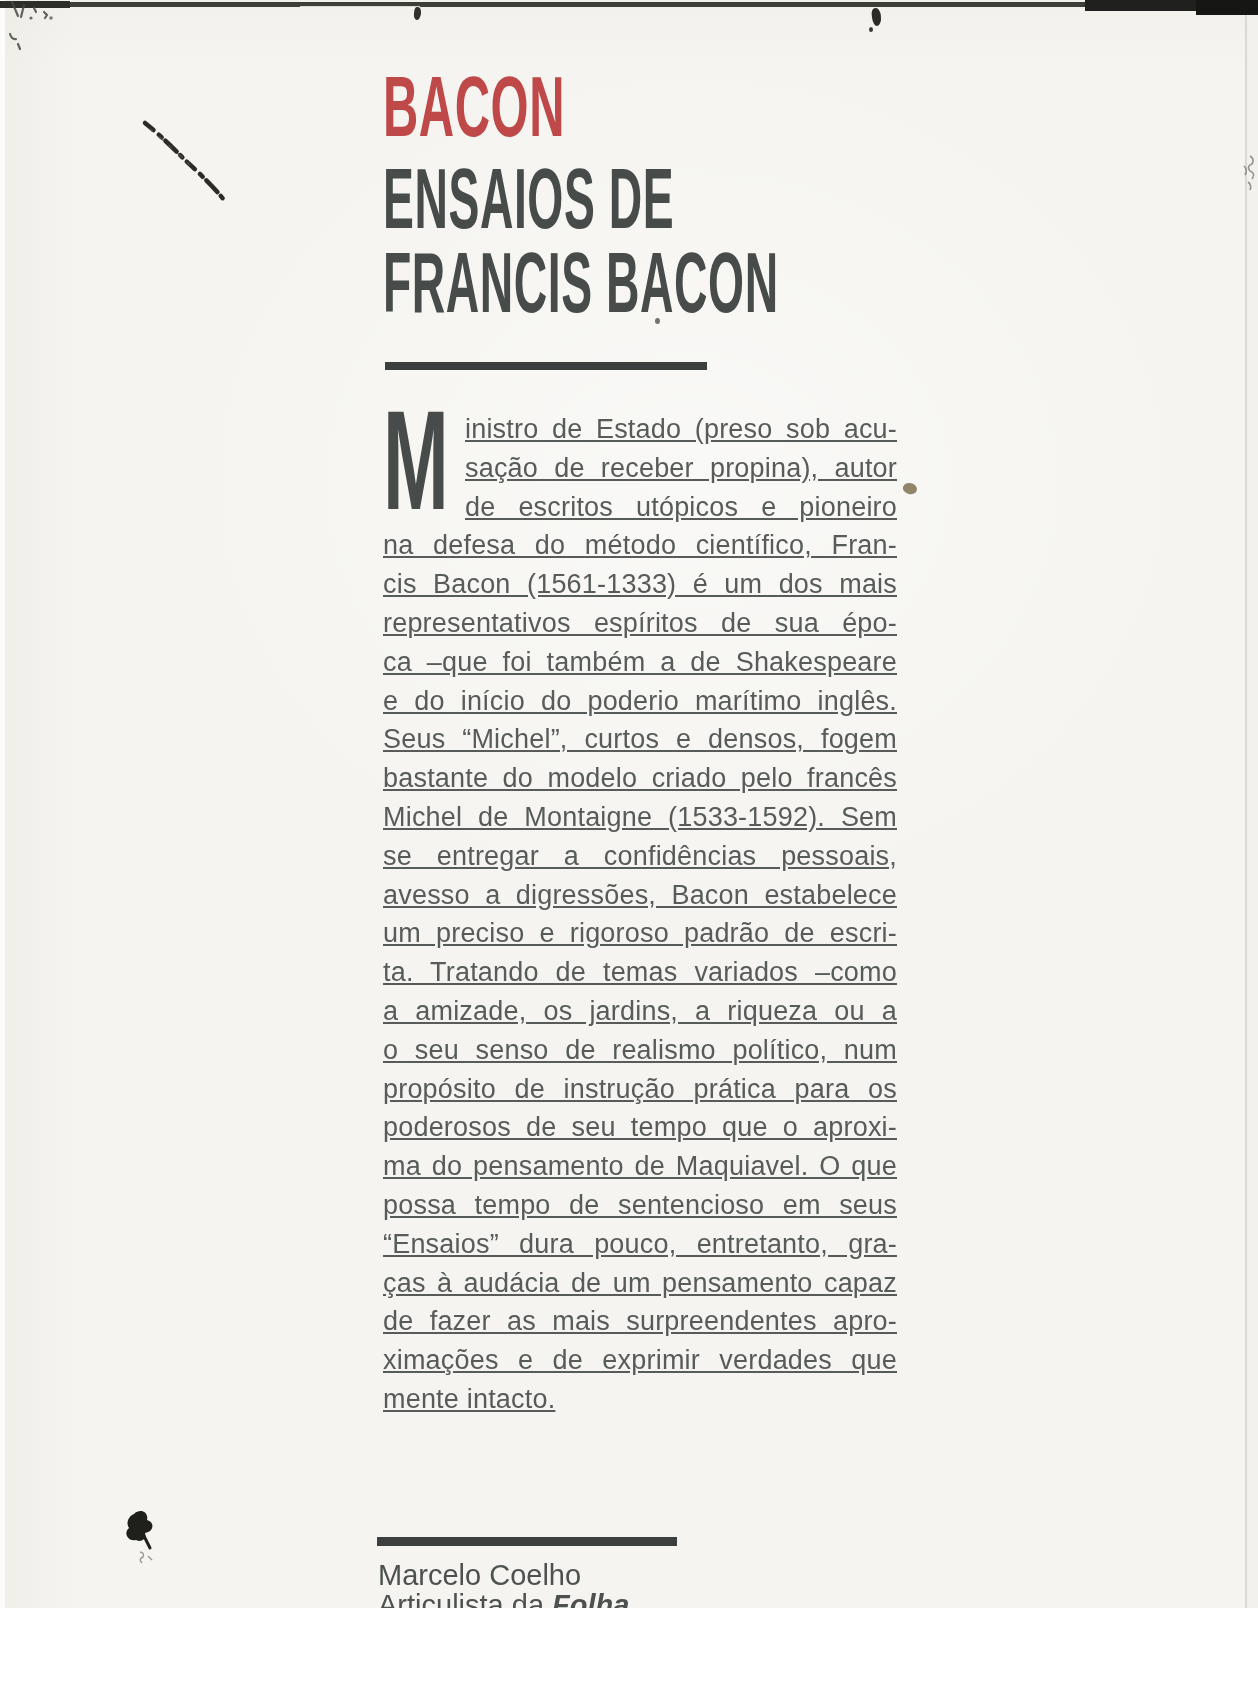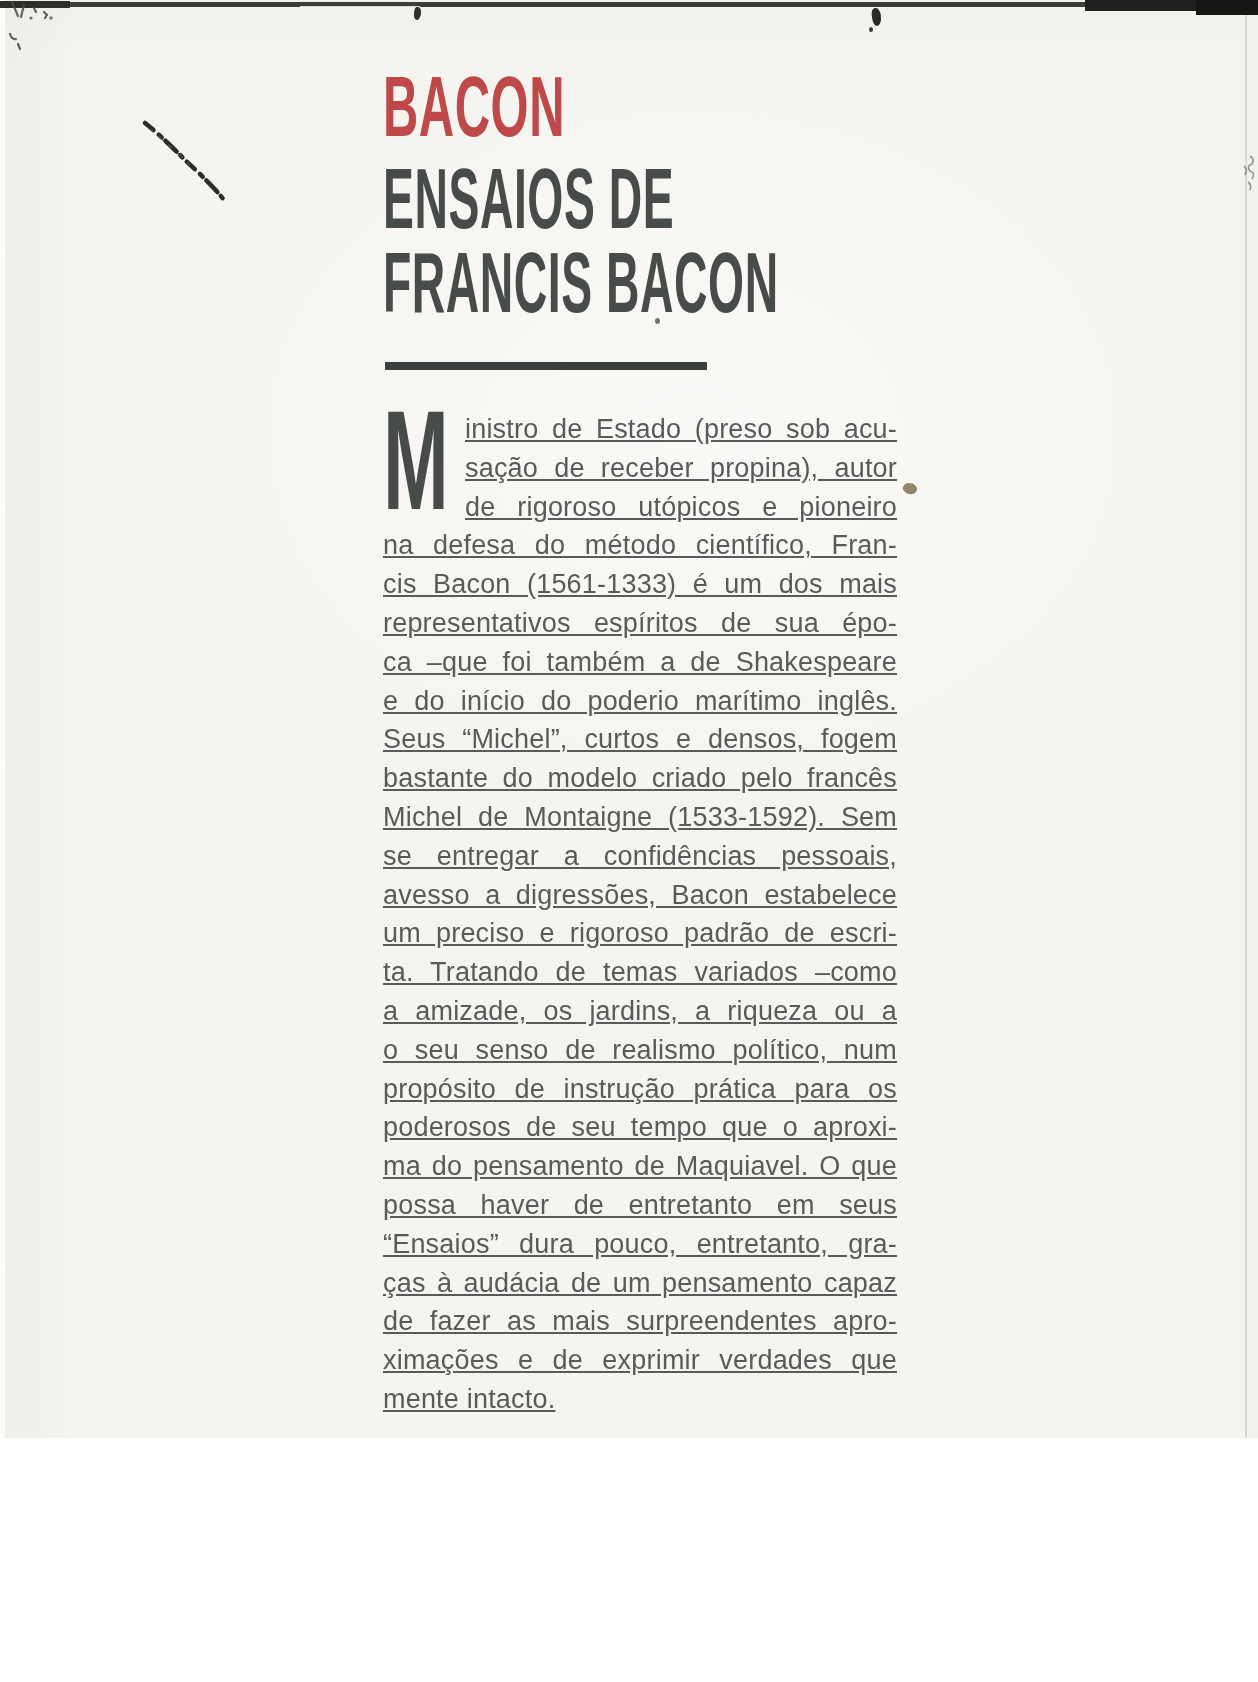--- a/index.html
+++ b/index.html
@@ -7,21 +7,21 @@
     --c-page-bg:#f5f4f0;
     --c-title-red:#bf4848;
     --c-title-gray:#474c4b;
     --c-body-text:#575c5a;
     --c-rule:#3b403e;
     --c-footer-text:#4d5250;
     --c-ink:#23231f;
   }
   .page{
     position:relative;
-    width:1258px;height:1438px;
+    width:1258px;height:1608px;
     background:var(--c-page-bg);
     overflow:hidden;
     font-family:"Liberation Sans", sans-serif;
   }
   .bg-sheen{
     position:absolute;inset:0;
     background:
       radial-gradient(60% 40% at 55% 30%, rgba(255,255,255,.45), rgba(255,255,255,0) 70%),
       linear-gradient(90deg, rgba(228,227,221,.35) 0%, rgba(228,227,221,0) 6%),
       linear-gradient(180deg, rgba(233,232,226,.30) 0%, rgba(233,232,226,0) 4%);
@@ -136,39 +136,39 @@
   <div class="title-line title-g2">ENSAIOS DE</div>
   <div class="title-line title-g3">FRANCIS BACON</div>
 
   <div class="rule-top"></div>
 
   <div class="article">
     <div class="drop-cap">M</div>
     <div>
         <div class="body-line indent">inistro de Estado (preso sob acu-</div>
         <div class="body-line indent">sação de receber propina), autor</div>
-        <div class="body-line indent">de rigoroso utópicos e pioneiro</div>
+        <div class="body-line indent">de escritos utópicos e pioneiro</div>
         <div class="body-line">na defesa do método científico, Fran-</div>
         <div class="body-line">cis Bacon (1561-1333) é um dos mais</div>
         <div class="body-line">representativos espíritos de sua épo-</div>
         <div class="body-line">ca –que foi também a de Shakespeare</div>
         <div class="body-line">e do início do poderio marítimo inglês.</div>
         <div class="body-line">Seus “Michel”, curtos e densos, fogem</div>
         <div class="body-line">bastante do modelo criado pelo francês</div>
         <div class="body-line">Michel de Montaigne (1533-1592). Sem</div>
         <div class="body-line">se entregar a confidências pessoais,</div>
         <div class="body-line">avesso a digressões, Bacon estabelece</div>
         <div class="body-line">um preciso e rigoroso padrão de escri-</div>
         <div class="body-line">ta. Tratando de temas variados –como</div>
         <div class="body-line">a amizade, os jardins, a riqueza ou a</div>
         <div class="body-line">o seu senso de realismo político, num</div>
         <div class="body-line">propósito de instrução prática para os</div>
         <div class="body-line">poderosos de seu tempo que o aproxi-</div>
         <div class="body-line">ma do pensamento de Maquiavel. O que</div>
-        <div class="body-line">possa haver de entretanto em seus</div>
+        <div class="body-line">possa tempo de sentencioso em seus</div>
         <div class="body-line">“Ensaios” dura pouco, entretanto, gra-</div>
         <div class="body-line">ças à audácia de um pensamento capaz</div>
         <div class="body-line">de fazer as mais surpreendentes apro-</div>
         <div class="body-line">ximações e de exprimir verdades que</div>
         <div class="body-line last">mente intacto.</div>
       </div>
   </div>
 
   <div class="rule-bottom"></div>
 

